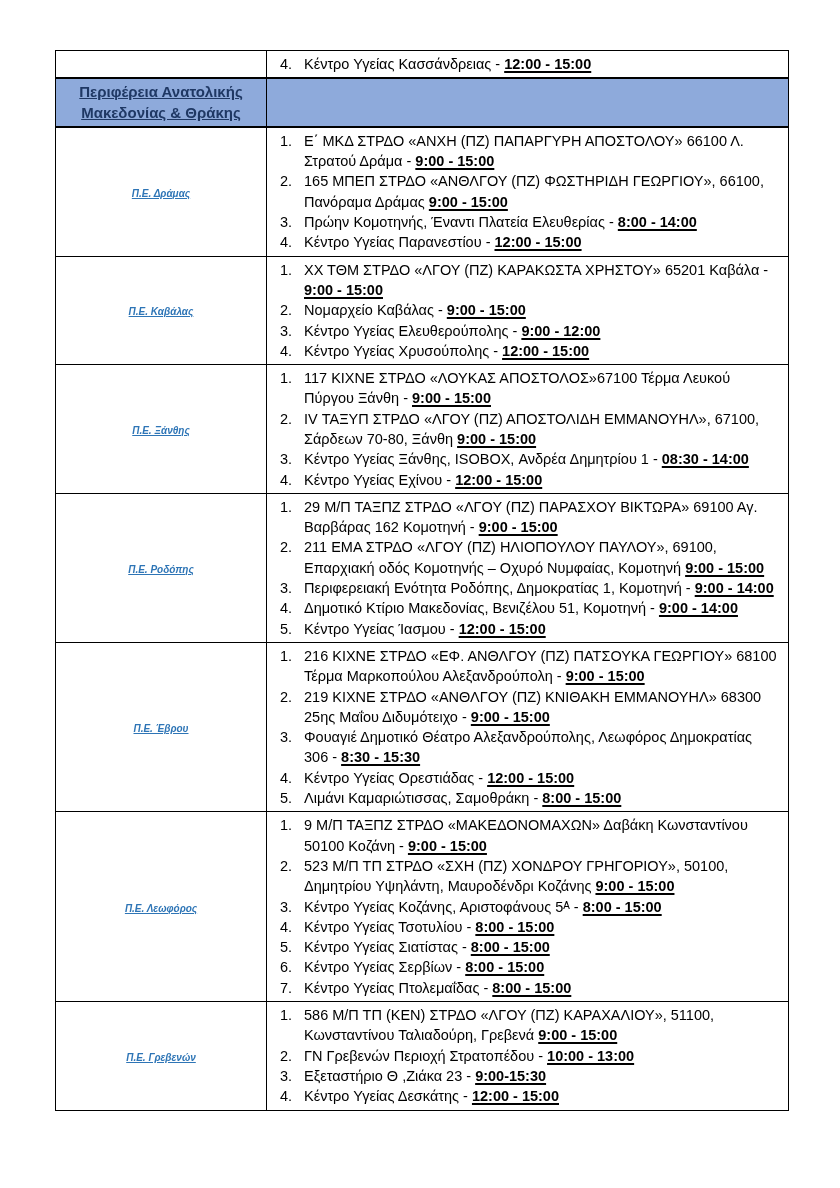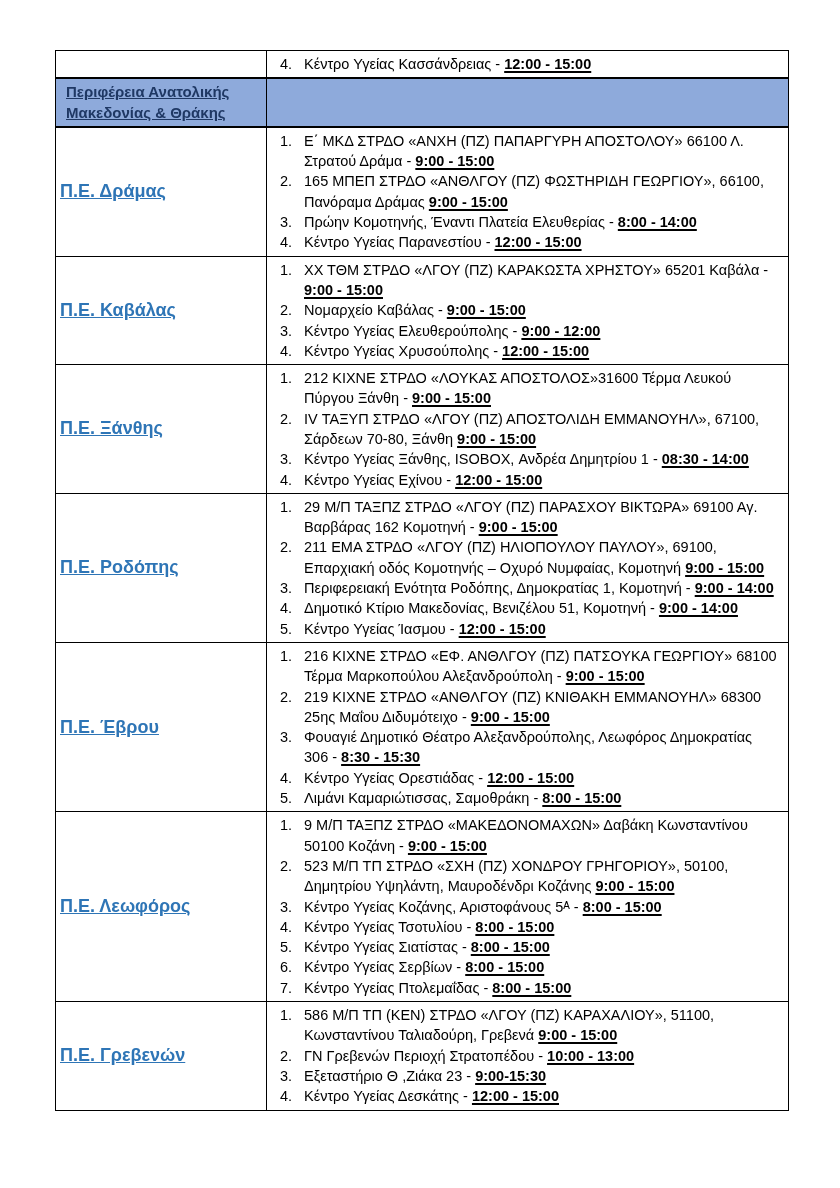--- a/index.html
+++ b/index.html
@@ -25,29 +25,30 @@
     line-height: 1.4;
     color: var(--body_text, #000);
   }
   td {
     border: 1px solid var(--border, #000);
     vertical-align: middle;
     padding: 0;
   }
   td.region-cell {
     width: 211px;
-    text-align: left;
+    text-align: center;
     padding: 2px 4px;
   }
   .region-link {
     color: var(--region_text, #2e75b6);
     font-weight: bold;
     text-decoration: underline;
-    font-size: 18px;
+    font-size: 10px;
     cursor: pointer;
+    font-style: italic;
   }
   td.items-cell {
     padding: 3px 8px 3px 0;
   }
   .item {
     position: relative;
     padding-left: 37px;
   }
   .item .num {
     position: absolute;
@@ -111,21 +112,21 @@
           <td class="items-cell">
             <div class="item"><span class="num">1.</span><span class="text">ΧΧ ΤΘΜ ΣΤΡΔΟ «ΛΓΟΥ (ΠΖ) ΚΑΡΑΚΩΣΤΑ ΧΡΗΣΤΟΥ» 65201 Καβάλα</span> - <span class="time">9:00 - 15:00</span></div>
             <div class="item"><span class="num">2.</span><span class="text">Νομαρχείο Καβάλας</span> - <span class="time">9:00 - 15:00</span></div>
             <div class="item"><span class="num">3.</span><span class="text">Κέντρο Υγείας Ελευθερούπολης</span> - <span class="time">9:00 - 12:00</span></div>
             <div class="item"><span class="num">4.</span><span class="text">Κέντρο Υγείας Χρυσούπολης</span> - <span class="time">12:00 - 15:00</span></div>
           </td>
         </tr>
         <tr class="region-row">
           <td class="region-cell"><span class="region-link">Π.Ε. Ξάνθης</span></td>
           <td class="items-cell">
-            <div class="item"><span class="num">1.</span><span class="text">212 ΚΙΧΝΕ ΣΤΡΔΟ «ΛΟΥΚΑΣ ΑΠΟΣΤΟΛΟΣ»31600 Τέρμα Λευκού Πύργου Ξάνθη</span> - <span class="time">9:00 - 15:00</span></div>
+            <div class="item"><span class="num">1.</span><span class="text">117 ΚΙΧΝΕ ΣΤΡΔΟ «ΛΟΥΚΑΣ ΑΠΟΣΤΟΛΟΣ»67100 Τέρμα Λευκού Πύργου Ξάνθη</span> - <span class="time">9:00 - 15:00</span></div>
             <div class="item"><span class="num">2.</span><span class="text">IV ΤΑΞΥΠ ΣΤΡΔΟ «ΛΓΟΥ (ΠΖ) ΑΠΟΣΤΟΛΙΔΗ ΕΜΜΑΝΟΥΗΛ», 67100, Σάρδεων 70-80, Ξάνθη</span> <span class="time">9:00 - 15:00</span></div>
             <div class="item"><span class="num">3.</span><span class="text">Κέντρο Υγείας Ξάνθης, ISOBOX, Ανδρέα Δημητρίου 1</span> - <span class="time">08:30 - 14:00</span></div>
             <div class="item"><span class="num">4.</span><span class="text">Κέντρο Υγείας Εχίνου</span> - <span class="time">12:00 - 15:00</span></div>
           </td>
         </tr>
         <tr class="region-row">
           <td class="region-cell"><span class="region-link">Π.Ε. Ροδόπης</span></td>
           <td class="items-cell">
             <div class="item"><span class="num">1.</span><span class="text">29 Μ/Π ΤΑΞΠΖ ΣΤΡΔΟ «ΛΓΟΥ (ΠΖ) ΠΑΡΑΣΧΟΥ ΒΙΚΤΩΡΑ» 69100 Αγ. Βαρβάρας 162 Κομοτηνή</span> - <span class="time">9:00 - 15:00</span></div>
             <div class="item"><span class="num">2.</span><span class="text">211 ΕΜΑ ΣΤΡΔΟ «ΛΓΟΥ (ΠΖ) ΗΛΙΟΠΟΥΛΟΥ ΠΑΥΛΟΥ», 69100, Επαρχιακή οδός Κομοτηνής – Οχυρό Νυμφαίας, Κομοτηνή</span> <span class="time">9:00 - 15:00</span></div>

